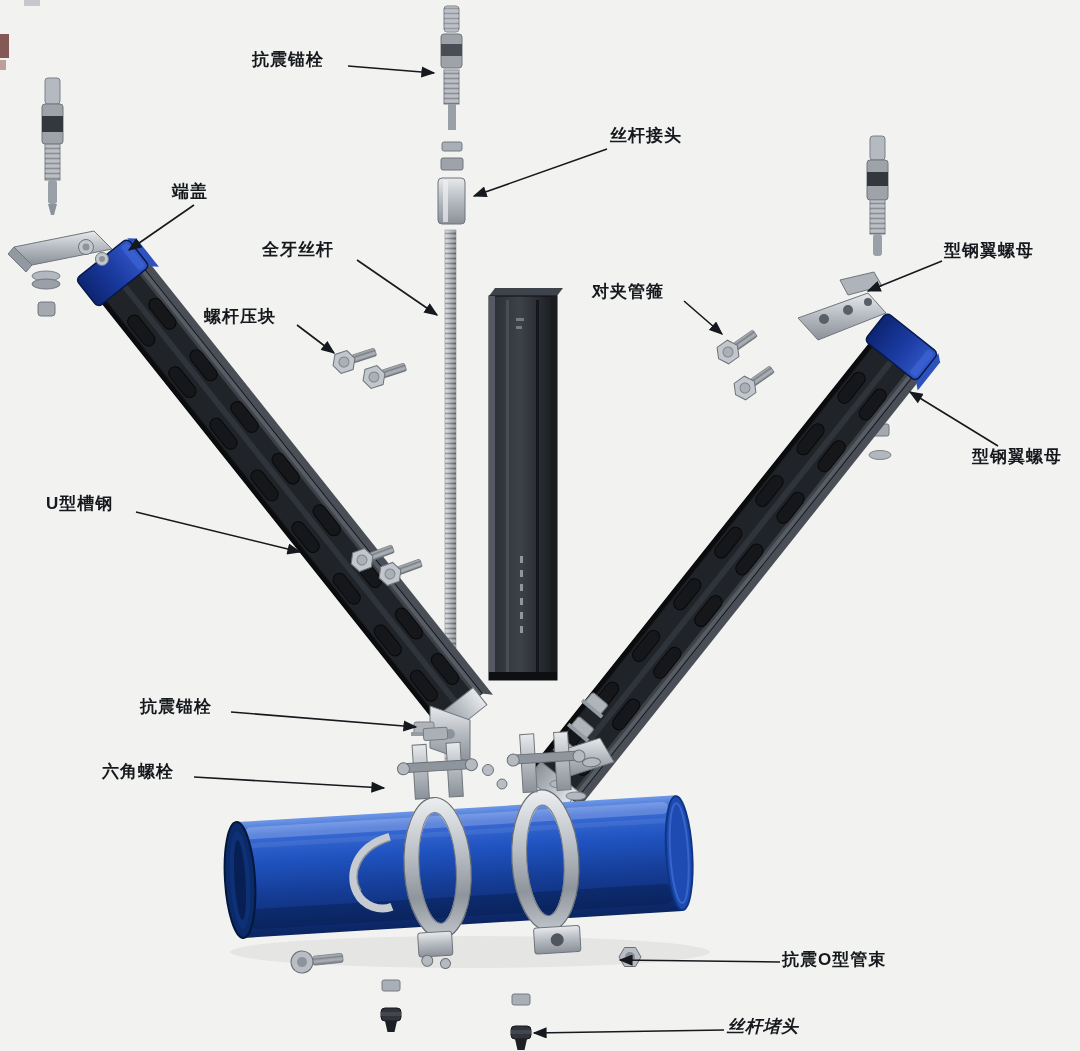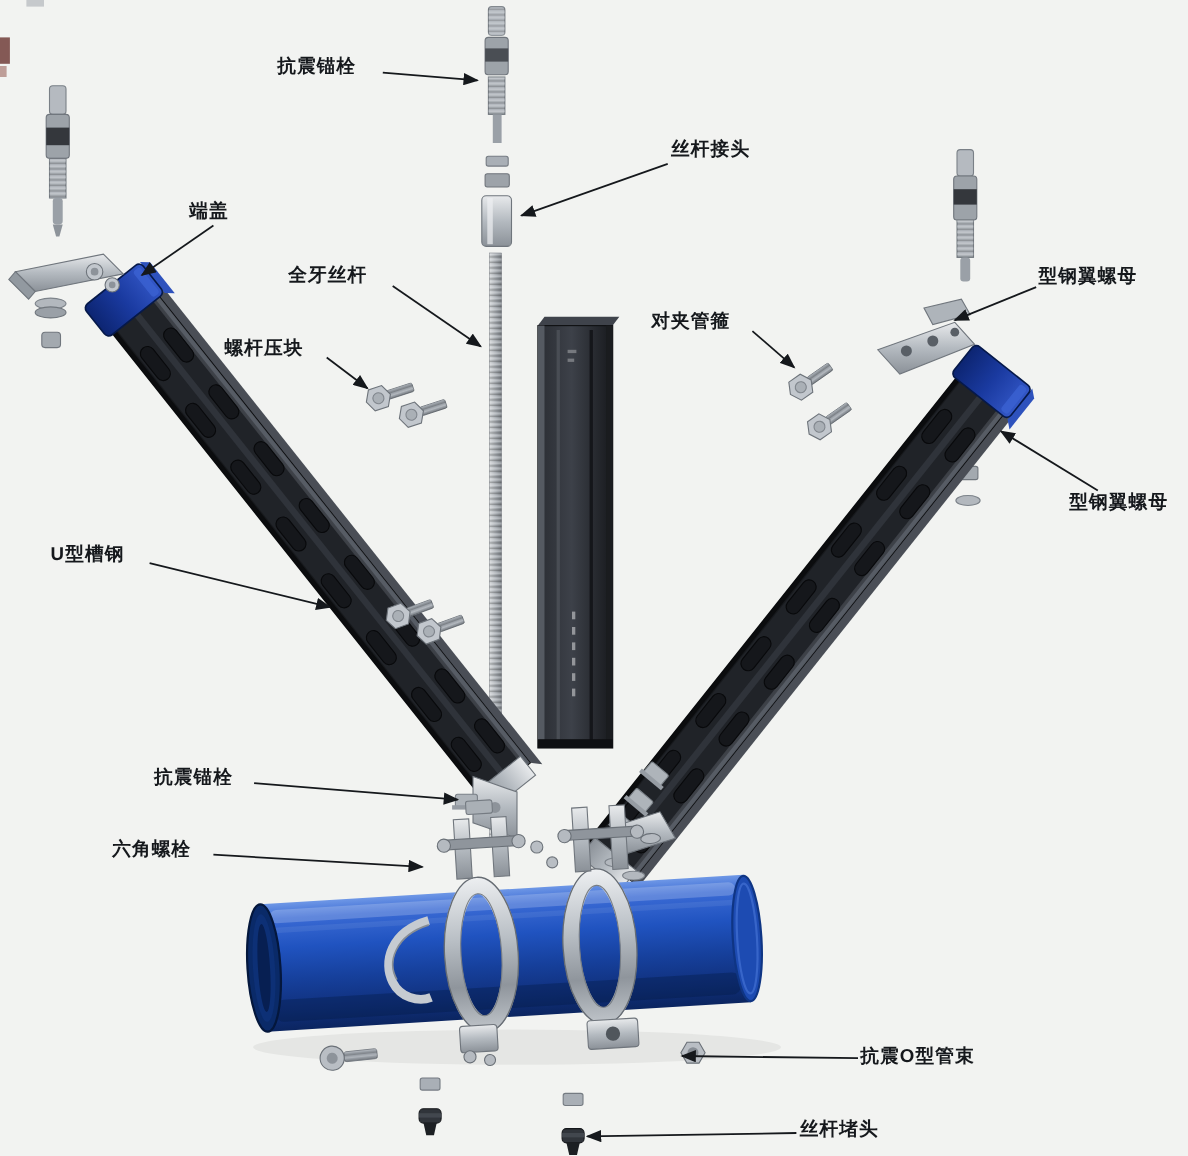--- a/index.html
+++ b/index.html
@@ -331,15 +331,15 @@
 <div class="lbl" style="left:172px;top:182px;">端盖</div>
 <div class="lbl" style="left:262px;top:240px;">全牙丝杆</div>
 <div class="lbl" style="left:204px;top:307px;">螺杆压块</div>
 <div class="lbl" style="left:592px;top:282px;">对夹管箍</div>
 <div class="lbl" style="left:944px;top:241px;">型钢翼螺母</div>
 <div class="lbl" style="left:956px;top:447px;margin-left:16px;">型钢翼螺母</div>
 <div class="lbl" style="left:46px;top:494px;">U型槽钢</div>
 <div class="lbl" style="left:140px;top:697px;">抗震锚栓</div>
 <div class="lbl" style="left:102px;top:762px;">六角螺栓</div>
 <div class="lbl" style="left:782px;top:950px;">抗震O型管束</div>
-<div class="lbl" style="left:727px;top:1017px;">丝杆堵头</div>
+<div class="lbl" style="left:727px;top:1017px;font-style:italic;">丝杆堵头</div>
 
 </div>
 
 </body></html>

